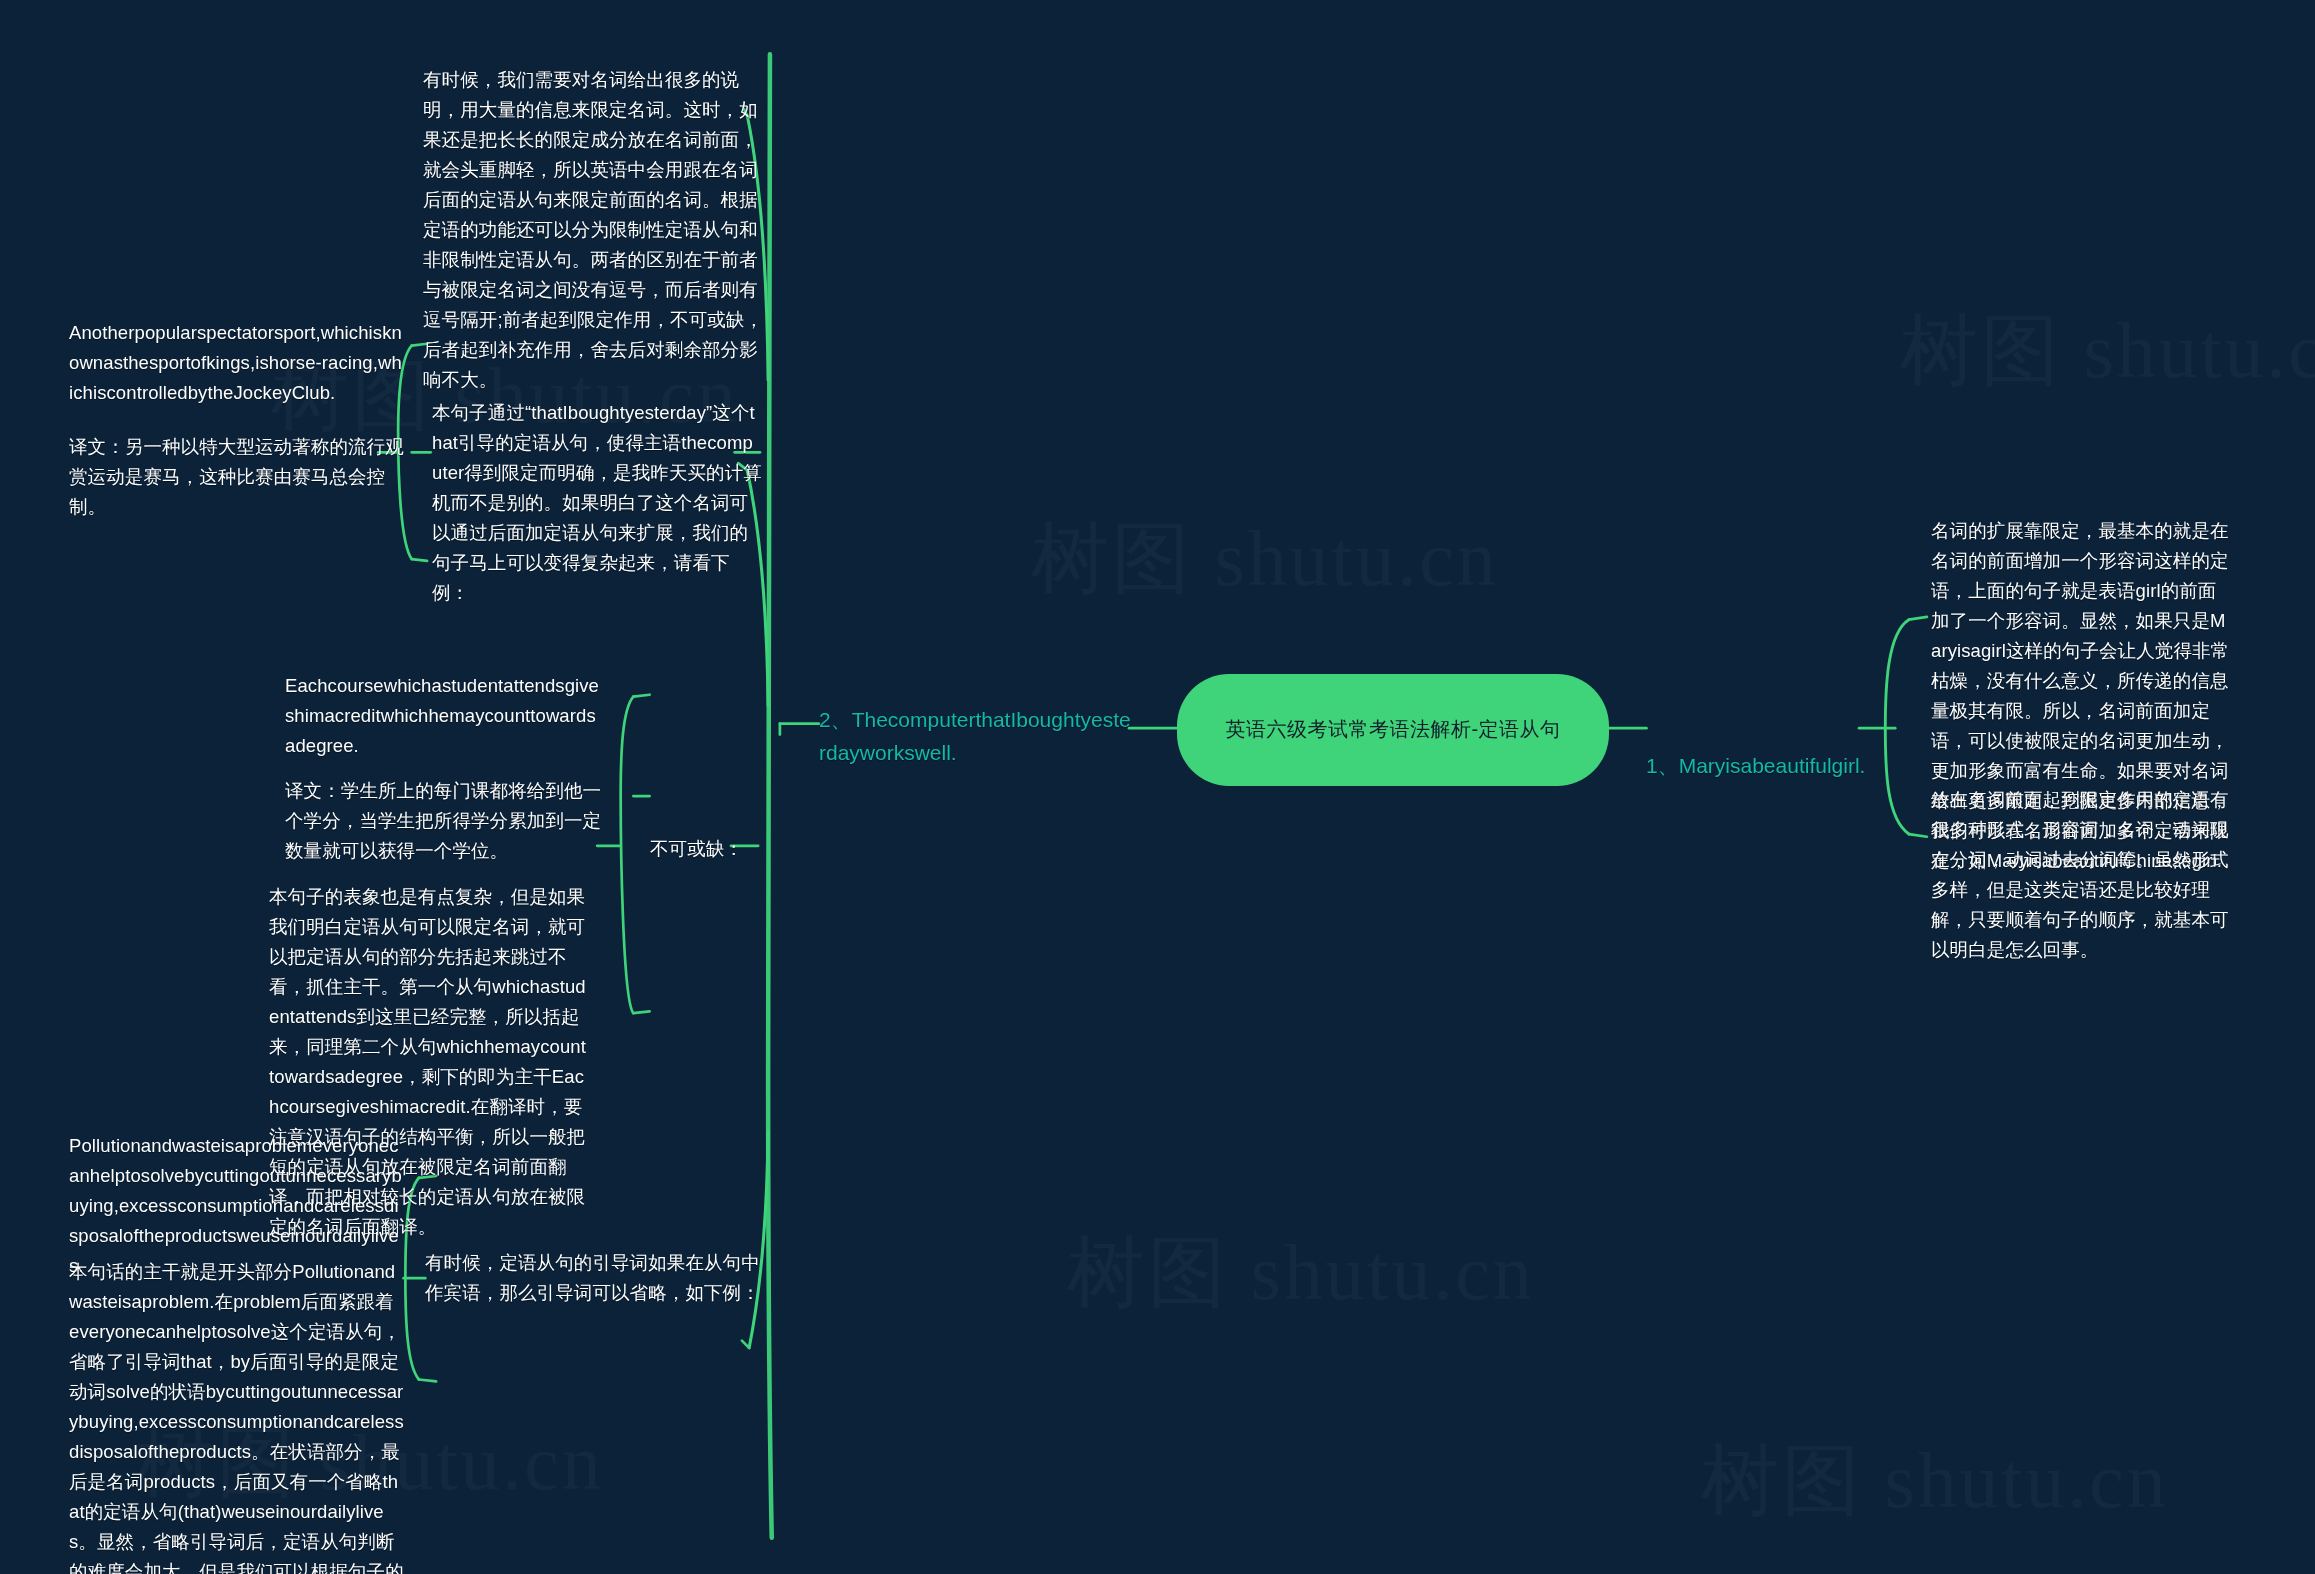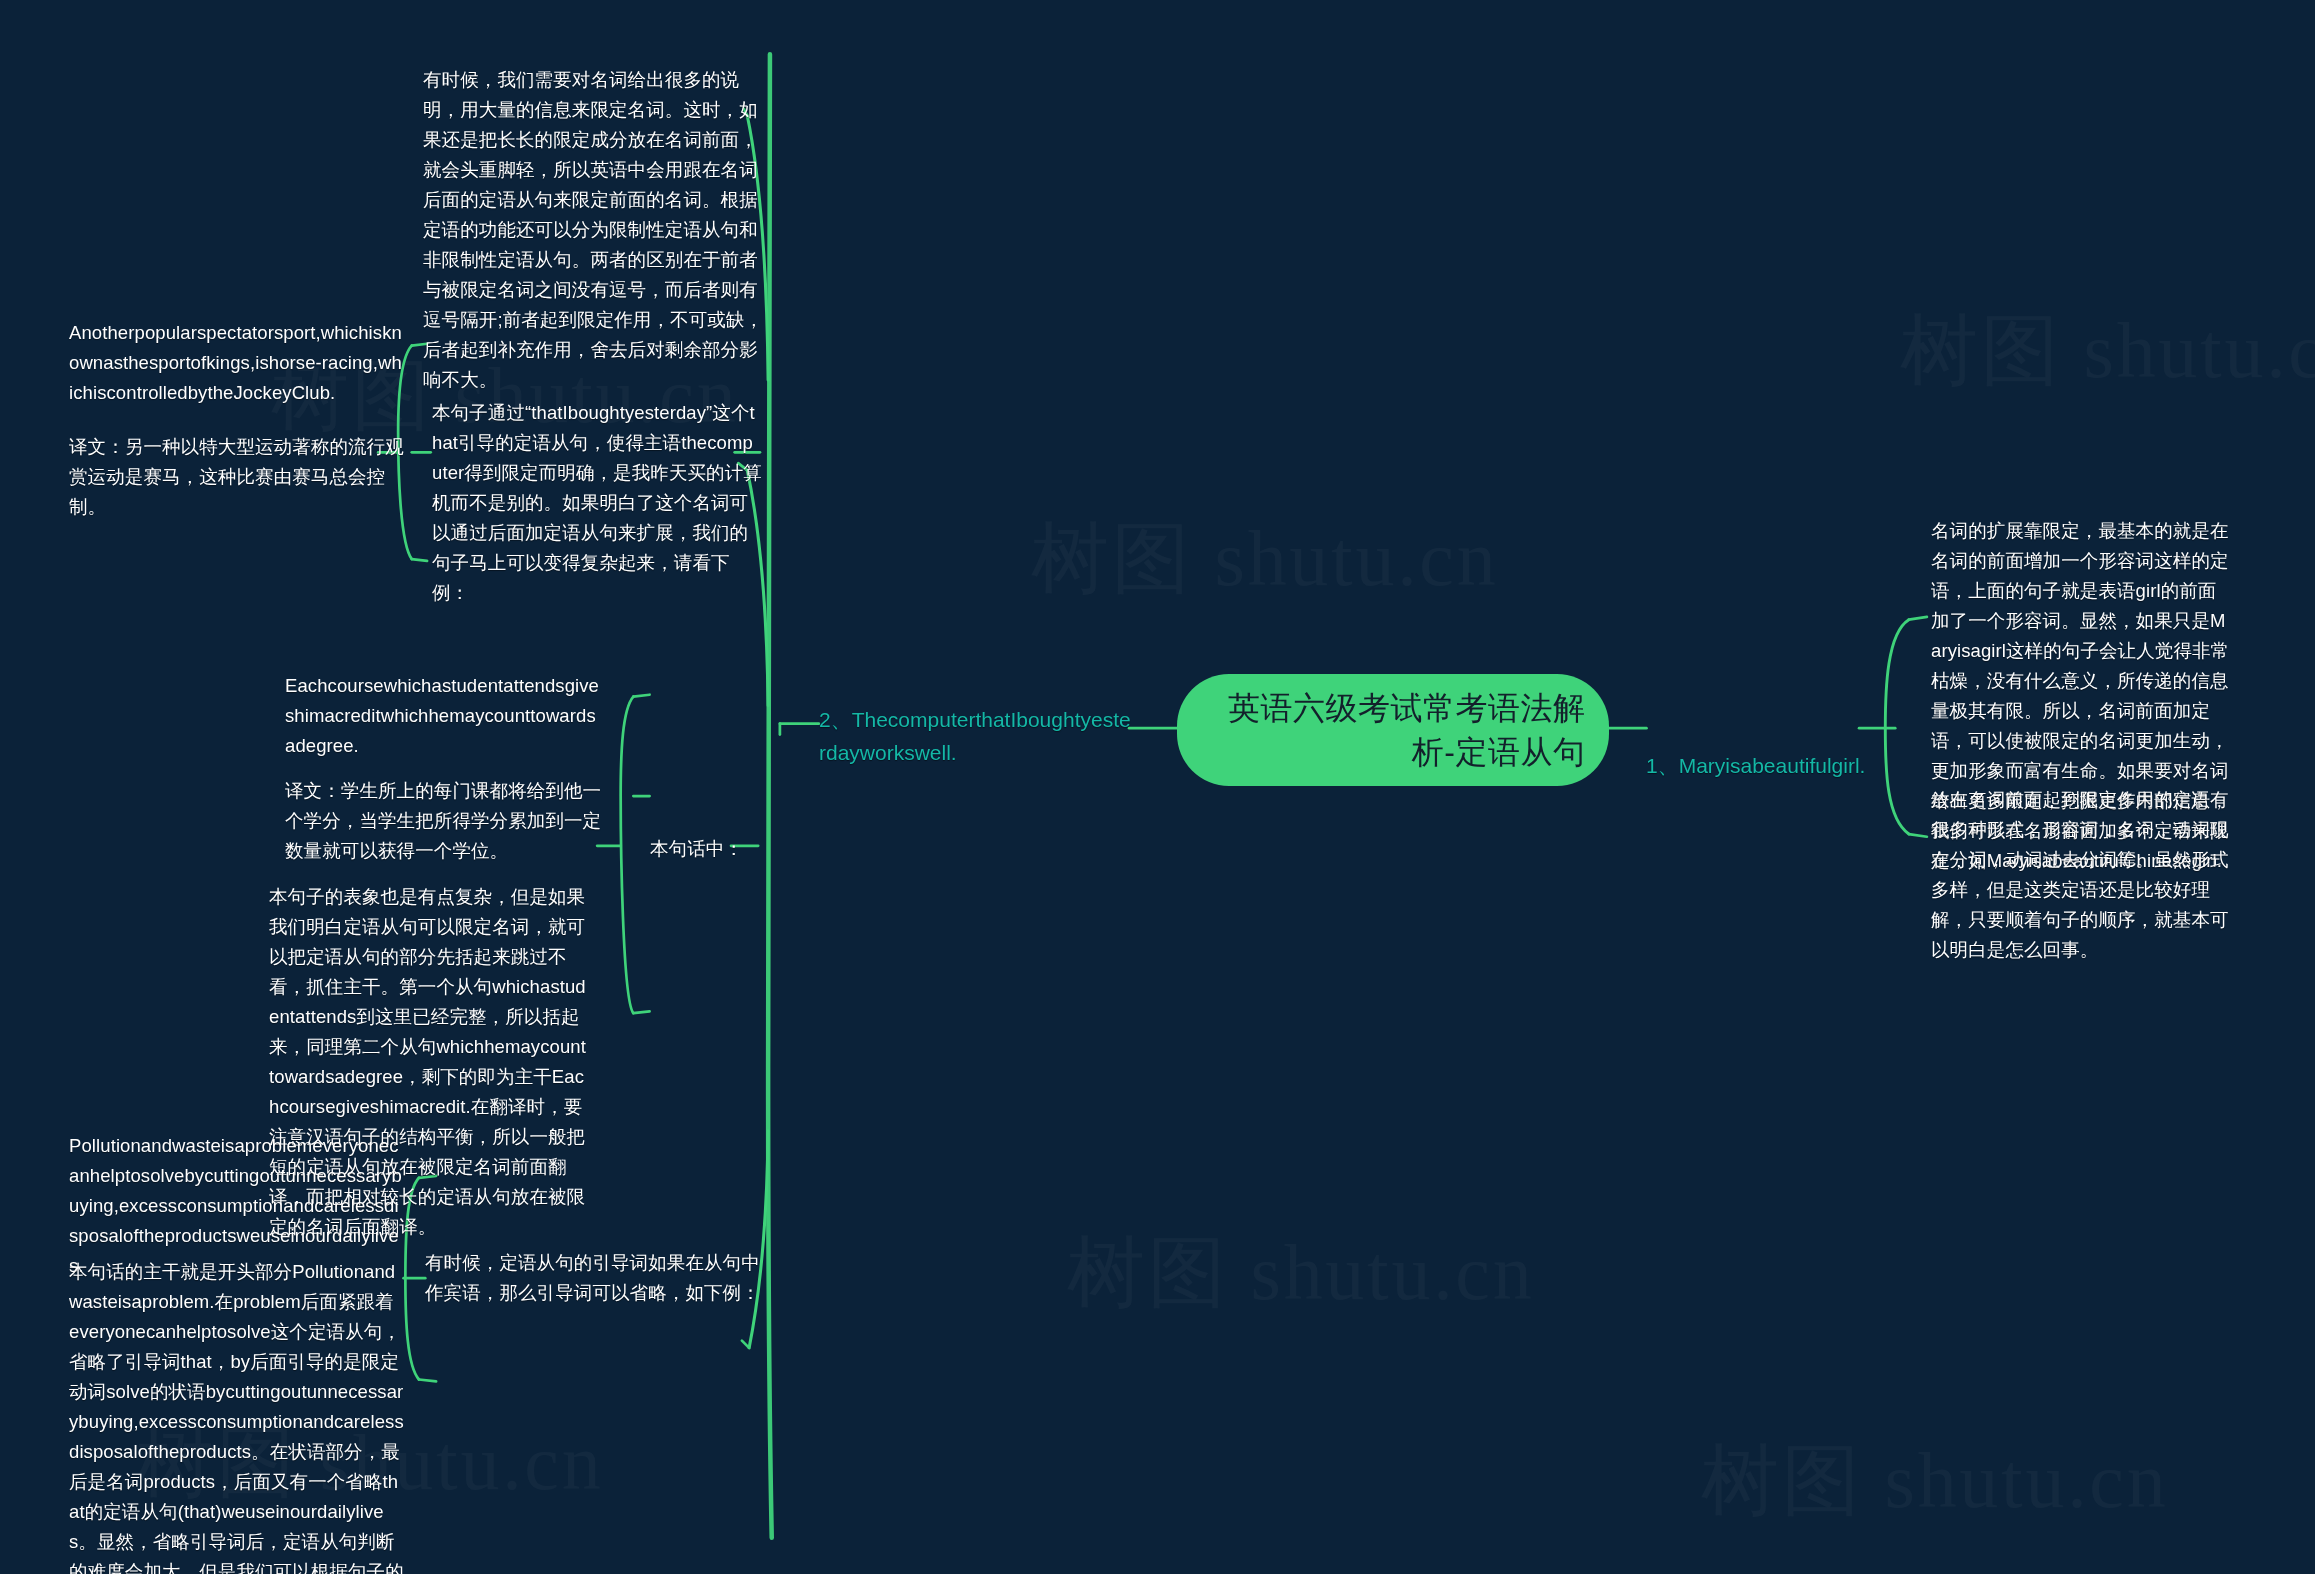--- a/index.html
+++ b/index.html
@@ -60,21 +60,21 @@
   .center-node {
     position: absolute;
     z-index: 4;
     background: #3fd37a;
     border-radius: 52px;
     color: #13202b;
     display: flex;
     align-items: center;
     justify-content: center;
     text-align: right;
-    font-size: 32px;
+    font-size: 20px;
     line-height: 1.38;
     padding: 9px 23.5px;
     box-sizing: border-box;
     letter-spacing: 0.5px;
   }
 </style>
 </head>
 <body>
 
 <div id="canvas">
@@ -171,21 +171,21 @@
   <div class="node txt" style="left:69px; top:318px; width:335px;">
     <span>Anotherpopularspectatorsport,whichisknownasthesportofkings,ishorse-racing,whichiscontrolledbytheJockeyClub.</span>
   </div>
 
   <div class="node txt" style="left:69px; top:432px; width:335px;">
     <span>译文：另一种以特大型运动著称的流行观赏运动是赛马，这种比赛由赛马总会控制。</span>
   </div>
 
 
   <div class="node txt" style="left:650px; top:834px; width:181px;">
-    <span>本句话中：</span>
+    <span>不可或缺：</span>
   </div>
 
   <div class="node txt" style="left:285px; top:671px; width:321px;">
     <span>Eachcoursewhichastudentattendsgiveshimacreditwhichhemaycounttowardsadegree.</span>
   </div>
 
   <div class="node txt" style="left:285px; top:776px; width:321px;">
     <span>译文：学生所上的每门课都将给到他一个学分，当学生把所得学分累加到一定数量就可以获得一个学位。</span>
   </div>
 

